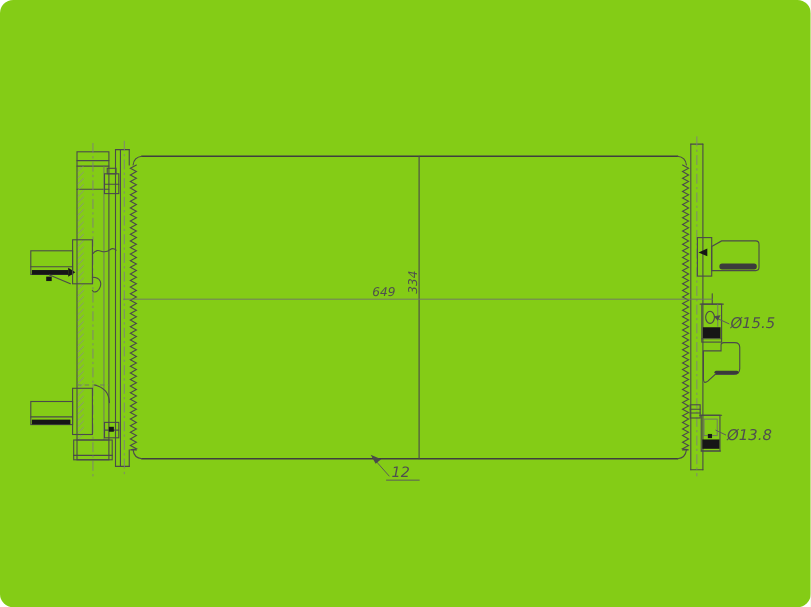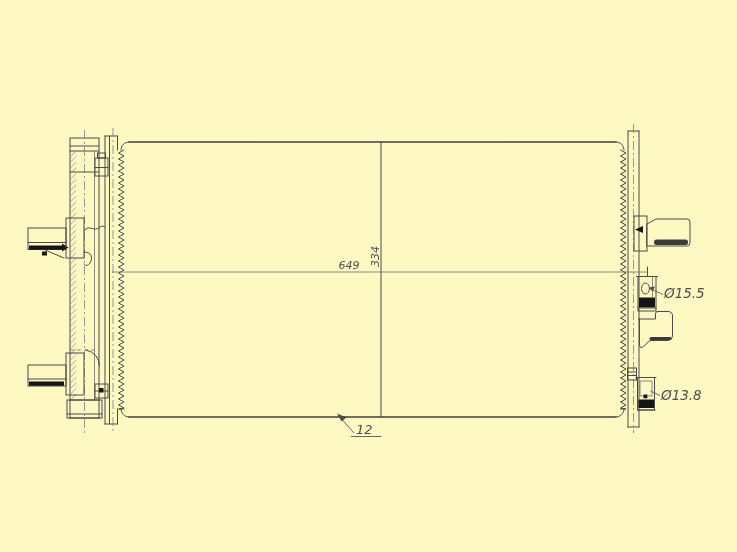--- a/index.html
+++ b/index.html
@@ -1,17 +1,17 @@
 <!DOCTYPE html>
 <html><head>
 <meta charset="utf-8">
 <style>
   html,body{margin:0;padding:0;background:#fff;}
-  .stage{position:relative;width:737px;height:552px;background:#fef9c3;overflow:hidden;
-         font-family:"DejaVu Sans",sans-serif;}
+  .stage{position:relative;width:737px;height:552px;background:#84cc16;overflow:hidden;
+         font-family:"DejaVu Sans",sans-serif;border-radius:12px;}
   svg{position:absolute;left:0;top:0;}
   .s  {stroke:#4a4a4a;stroke-width:1;fill:none;stroke-linecap:round;}
   .s2 {stroke:#3f3f3f;stroke-width:1.4;fill:none;stroke-linecap:round;}
   .thin{stroke:#6e6e6e;stroke-width:0.8;fill:none;}
   .cl {stroke:#7d7d7d;stroke-width:0.8;fill:none;stroke-dasharray:9 3 2 3;}
   .dash{stroke:#6e6e6e;stroke-width:0.8;fill:none;stroke-dasharray:4 3;}
   .dark{fill:#161616;stroke:none;}
   .slot{fill:#3c3c3c;stroke:none;}
   .lead{stroke:#5a5a5a;stroke-width:0.9;fill:none;}
   text{font-family:"DejaVu Sans",sans-serif;font-style:italic;fill:#4f4f4f;}

